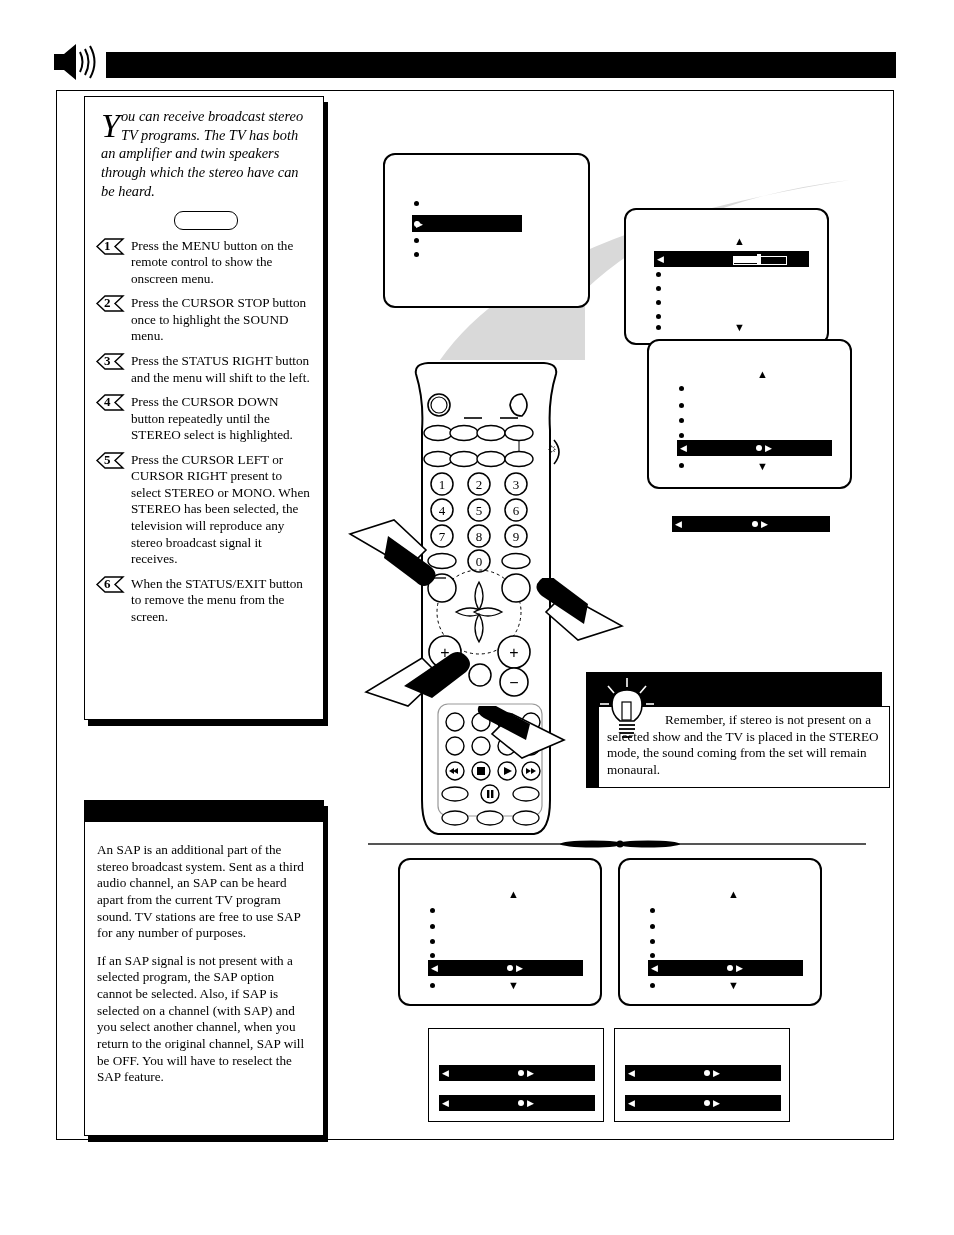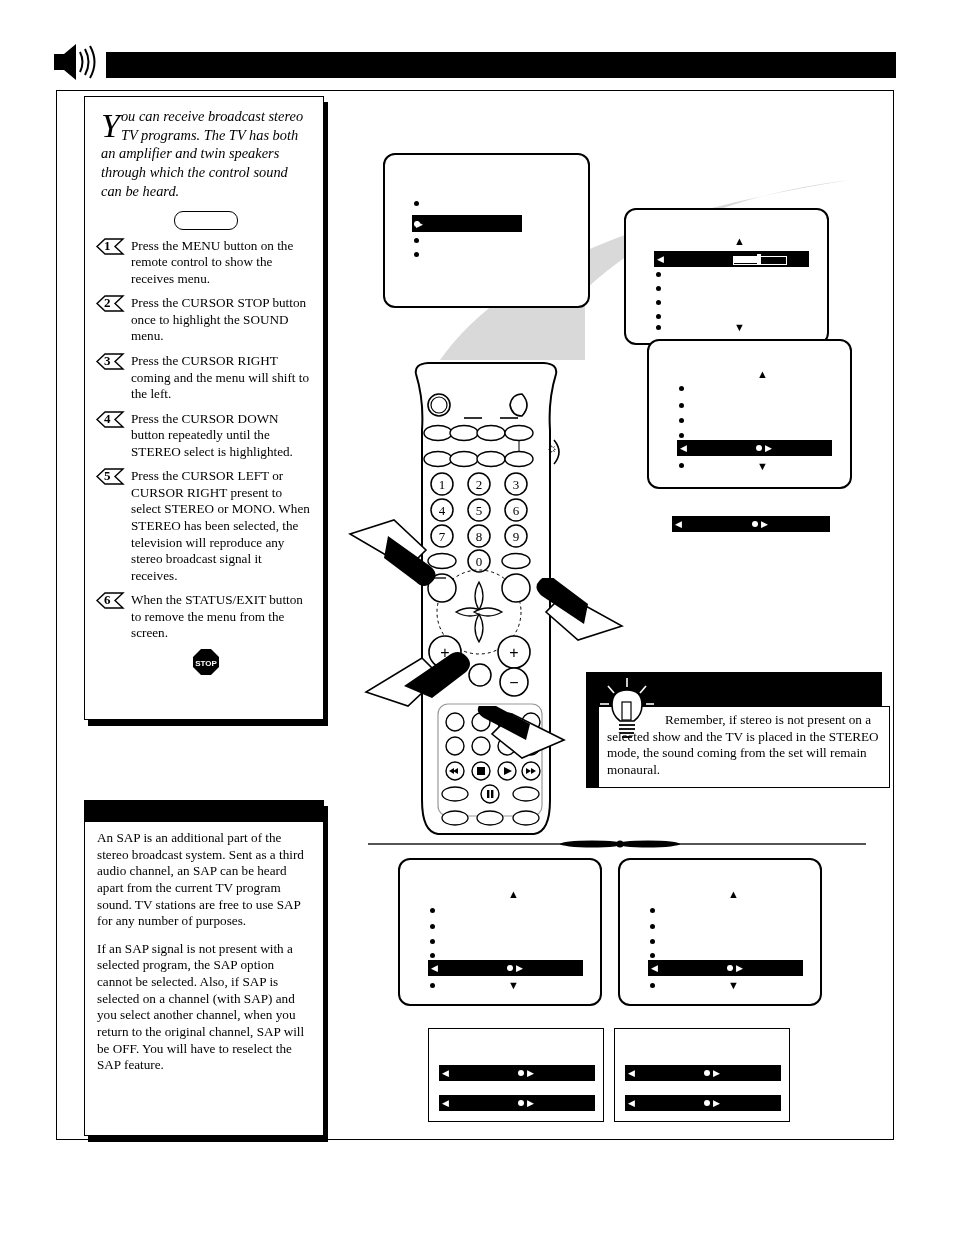--- a/index.html
+++ b/index.html
@@ -28,21 +28,21 @@
   .step .num span{position:absolute;left:9px;top:0px;font-size:13px;font-weight:bold;
                   font-family:"Liberation Serif",serif;}
   .step b{font-weight:normal;}
   .stopwrap{text-align:center;margin-top:6px;}
 
   
   .sap-box{position:absolute;left:84px;top:800px;width:240px;height:336px;
            border:1.5px solid #000;background:#fff;box-sizing:border-box;z-index:6;}
   .sap-shadow{position:absolute;left:88px;top:806px;width:240px;height:336px;background:#000;z-index:5;}
   .sap-head{height:22px;background:#000;margin:-1px -1px 0 -1px;}
-  .sap-body{padding:8px 12px;font-size:13.2px;line-height:1.26;}
+  .sap-body{padding:20px 12px;font-size:13.2px;line-height:1.26;}
   .sap-body p{margin:0 0 11px 0;}
 
   
   .tv{position:absolute;background:#fff;border:2.2px solid #000;border-radius:12px;
       box-sizing:border-box;}
   .tv::after{content:"";position:absolute;left:5px;top:5px;right:-5px;bottom:-5px;
              background:#000;border-radius:12px;z-index:-1;}
   .osd-bullet{position:absolute;width:5px;height:5px;background:#000;border-radius:50%;}
   .osd-bar{position:absolute;background:#000;}
   .osd-arrow{position:absolute;color:#000;font-size:11px;line-height:1;}
@@ -85,52 +85,52 @@
 <div class="title-bar">
   <span></span>
 </div>
 
 <div class="page-frame"></div>
 
 <div class="instr-shadow"></div>
 <div class="instr-col">
   <div class="instr-inner">
     <p class="intro">
-      <span class="dropcap">Y</span><span>ou can receive broadcast stereo TV programs.  The TV has both an amplifier and twin speakers through which the control sound can be heard.</span>
+      <span class="dropcap">Y</span><span>ou can receive broadcast stereo TV programs.  The TV has both an amplifier and twin speakers through which the stereo have can be heard.</span>
     </p>
     <div class="pill"></div>
 
     <div class="step">
       <span class="num">
         <svg width="34" height="17" viewBox="0 0 34 17">
             <polygon points="2,8.5 10,1 28,1 20,8.5 28,16 10,16" fill="none" stroke="#000" stroke-width="1.4"></polygon>
           </svg>
         <span>1</span>
       </span>
-      <b>Press the MENU button</b><span> on the remote control to show the receives menu.</span>
+      <b>Press the MENU button</b><span> on the remote control to show the onscreen menu.</span>
     </div>
 
     <div class="step">
       <span class="num">
         <svg width="34" height="17" viewBox="0 0 34 17">
             <polygon points="2,8.5 10,1 28,1 20,8.5 28,16 10,16" fill="none" stroke="#000" stroke-width="1.4"></polygon>
           </svg>
         <span>2</span>
       </span>
       <b>Press the CURSOR STOP button</b><span> once to highlight the SOUND menu.</span>
     </div>
 
     <div class="step">
       <span class="num">
         <svg width="34" height="17" viewBox="0 0 34 17">
             <polygon points="2,8.5 10,1 28,1 20,8.5 28,16 10,16" fill="none" stroke="#000" stroke-width="1.4"></polygon>
           </svg>
         <span>3</span>
       </span>
-      <b>Press the CURSOR RIGHT coming</b><span> and the menu will shift to the left.</span>
+      <b>Press the STATUS RIGHT button</b><span> and the menu will shift to the left.</span>
     </div>
 
     <div class="step">
       <span class="num">
         <svg width="34" height="17" viewBox="0 0 34 17">
             <polygon points="2,8.5 10,1 28,1 20,8.5 28,16 10,16" fill="none" stroke="#000" stroke-width="1.4"></polygon>
           </svg>
         <span>4</span>
       </span>
       <b>Press the CURSOR DOWN button repeatedly</b><span> until the STEREO select is highlighted.</span>
@@ -149,26 +149,20 @@
     <div class="step">
       <span class="num">
         <svg width="34" height="17" viewBox="0 0 34 17">
             <polygon points="2,8.5 10,1 28,1 20,8.5 28,16 10,16" fill="none" stroke="#000" stroke-width="1.4"></polygon>
           </svg>
         <span>6</span>
       </span>
       <b>When the STATUS/EXIT button</b><span> to remove the menu from the screen.</span>
     </div>
 
-    <div class="stopwrap">
-      <svg width="28" height="28" viewBox="0 0 28 28">
-        <polygon points="9,1 19,1 27,9 27,19 19,27 9,27 1,19 1,9" fill="#000"></polygon>
-        <text x="14" y="18" font-size="8" font-family="Liberation Sans, sans-serif" font-weight="bold" fill="#fff" text-anchor="middle">STOP</text>
-      </svg>
-    </div>
   </div>
 </div>
 
 <div class="sap-shadow"></div>
 <div class="sap-box">
   <div class="sap-head">
     <span></span>
   </div>
   <div class="sap-body">
     <p>An SAP is an additional part of the stereo broadcast system.  Sent as a third audio channel, an SAP can be heard apart from the current TV program sound.  TV stations are free to use SAP for any number of purposes.</p>

